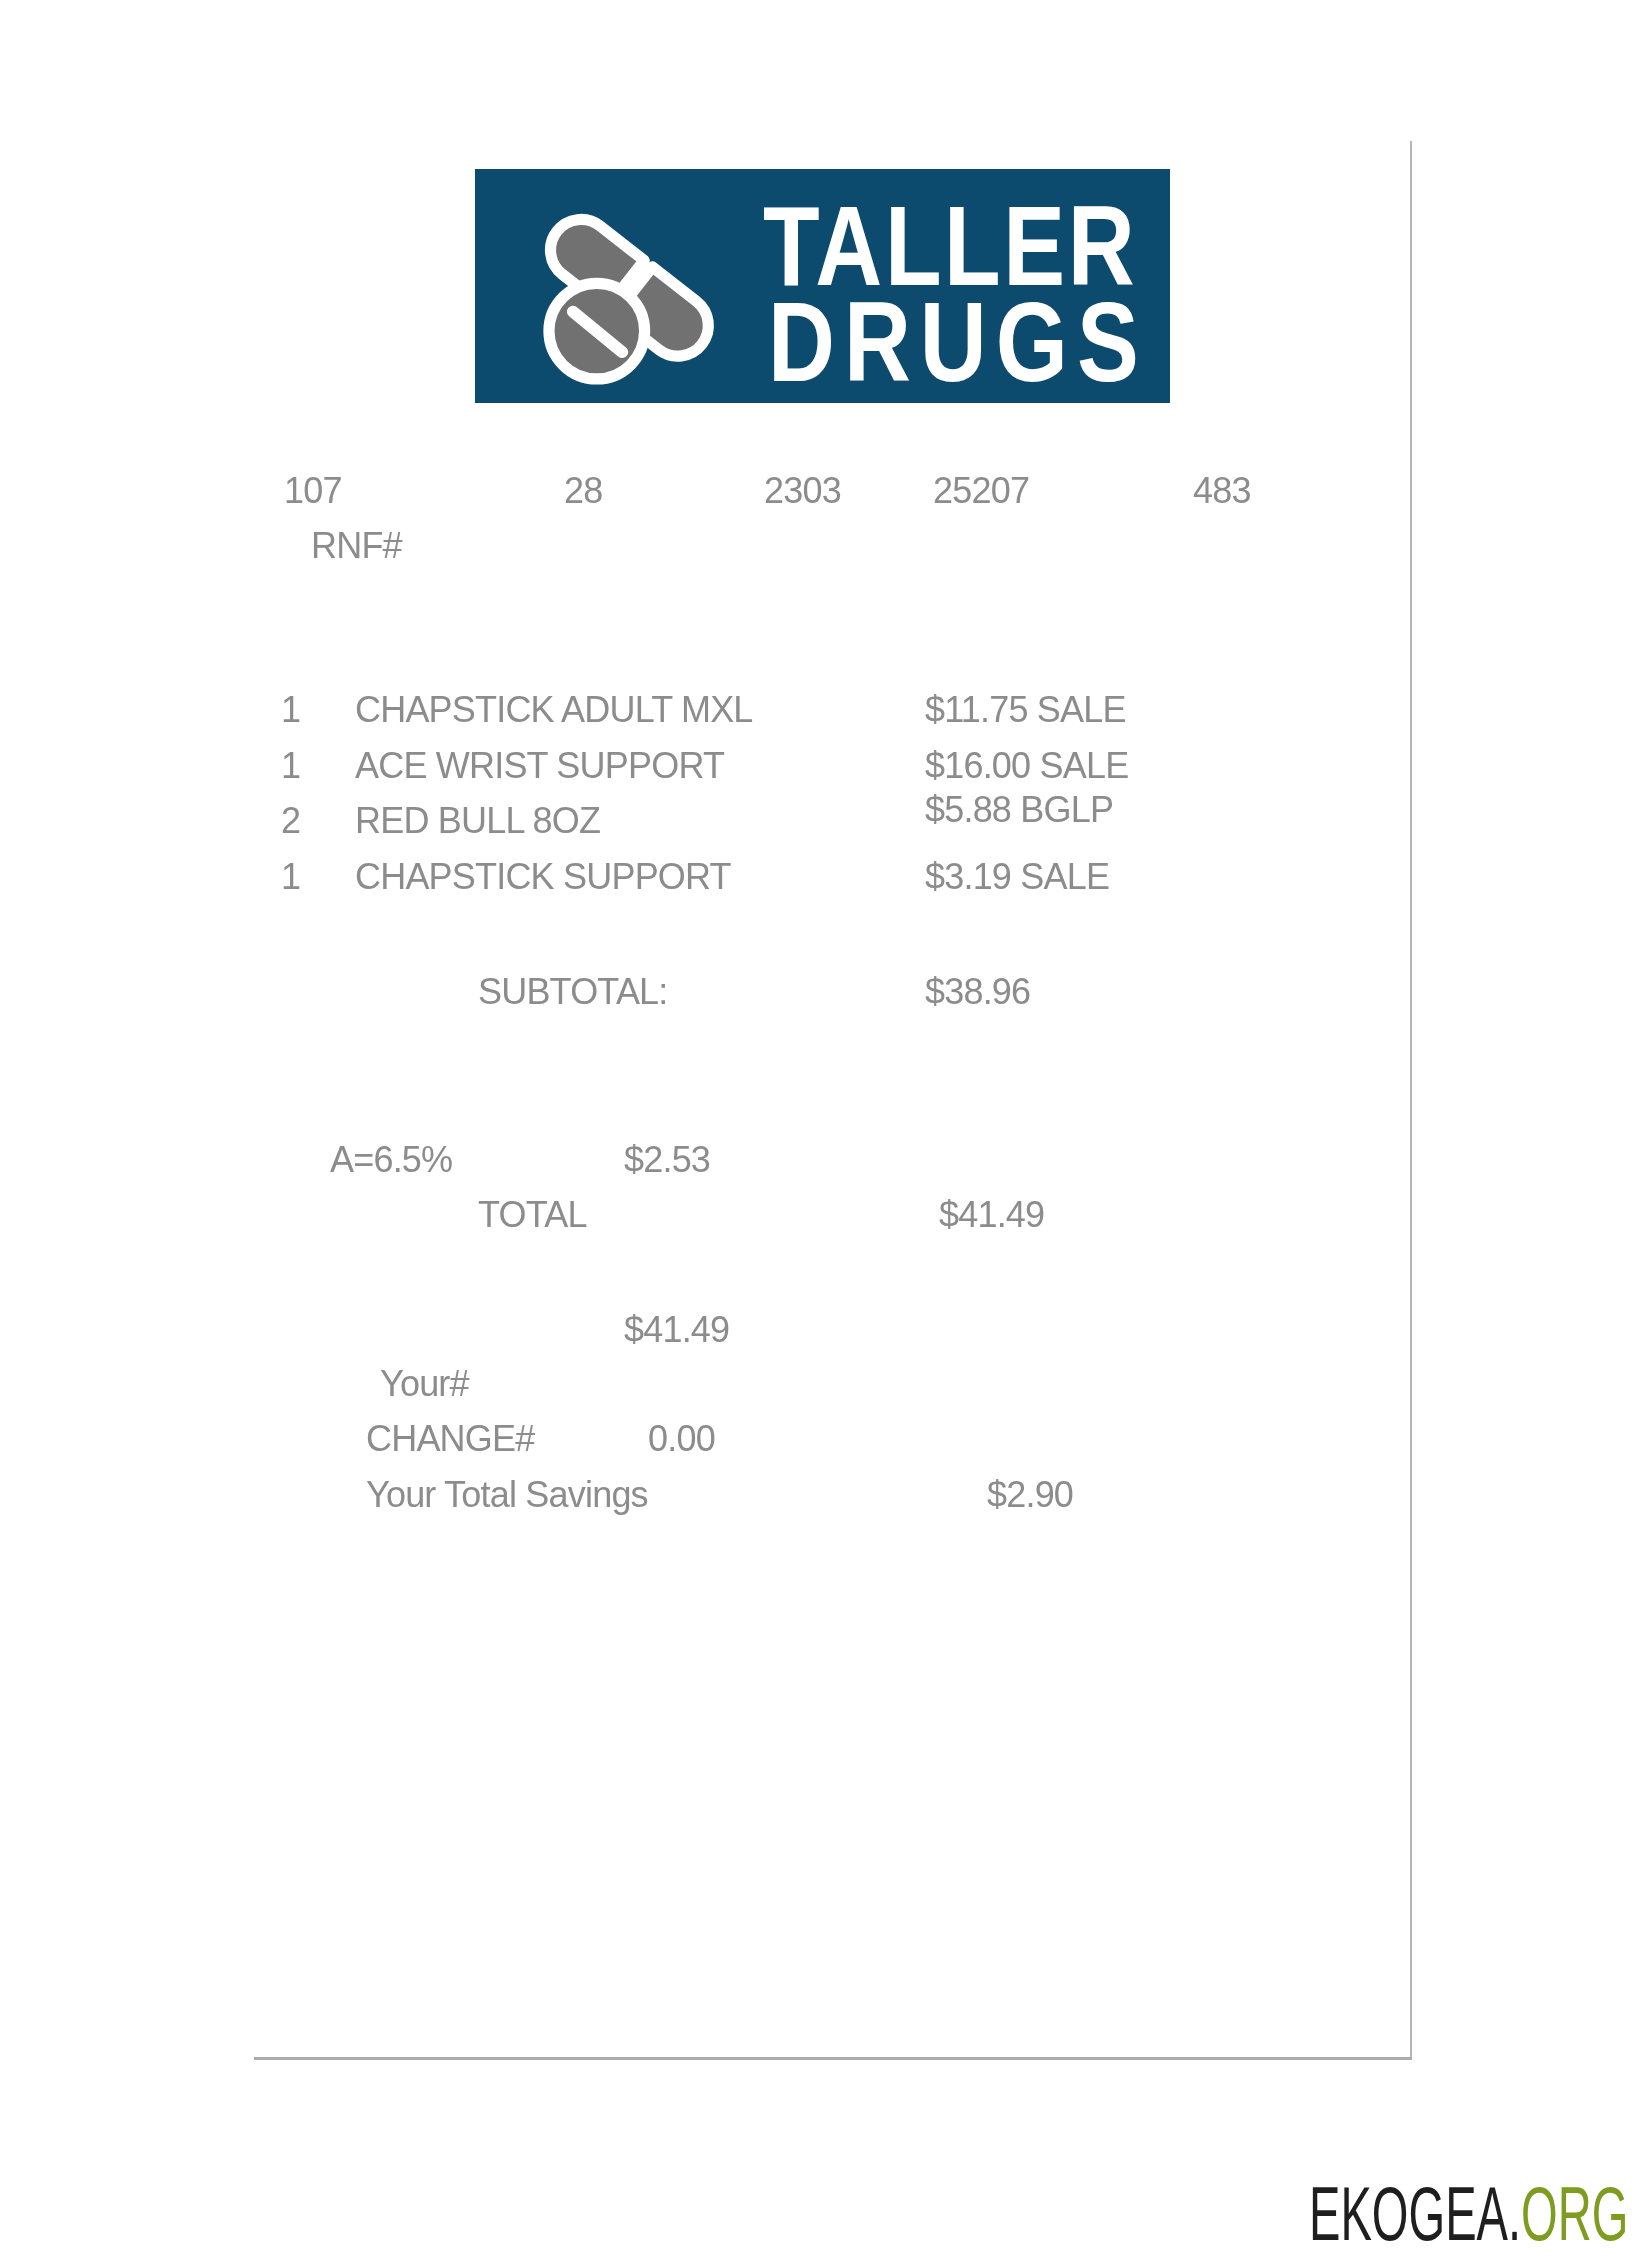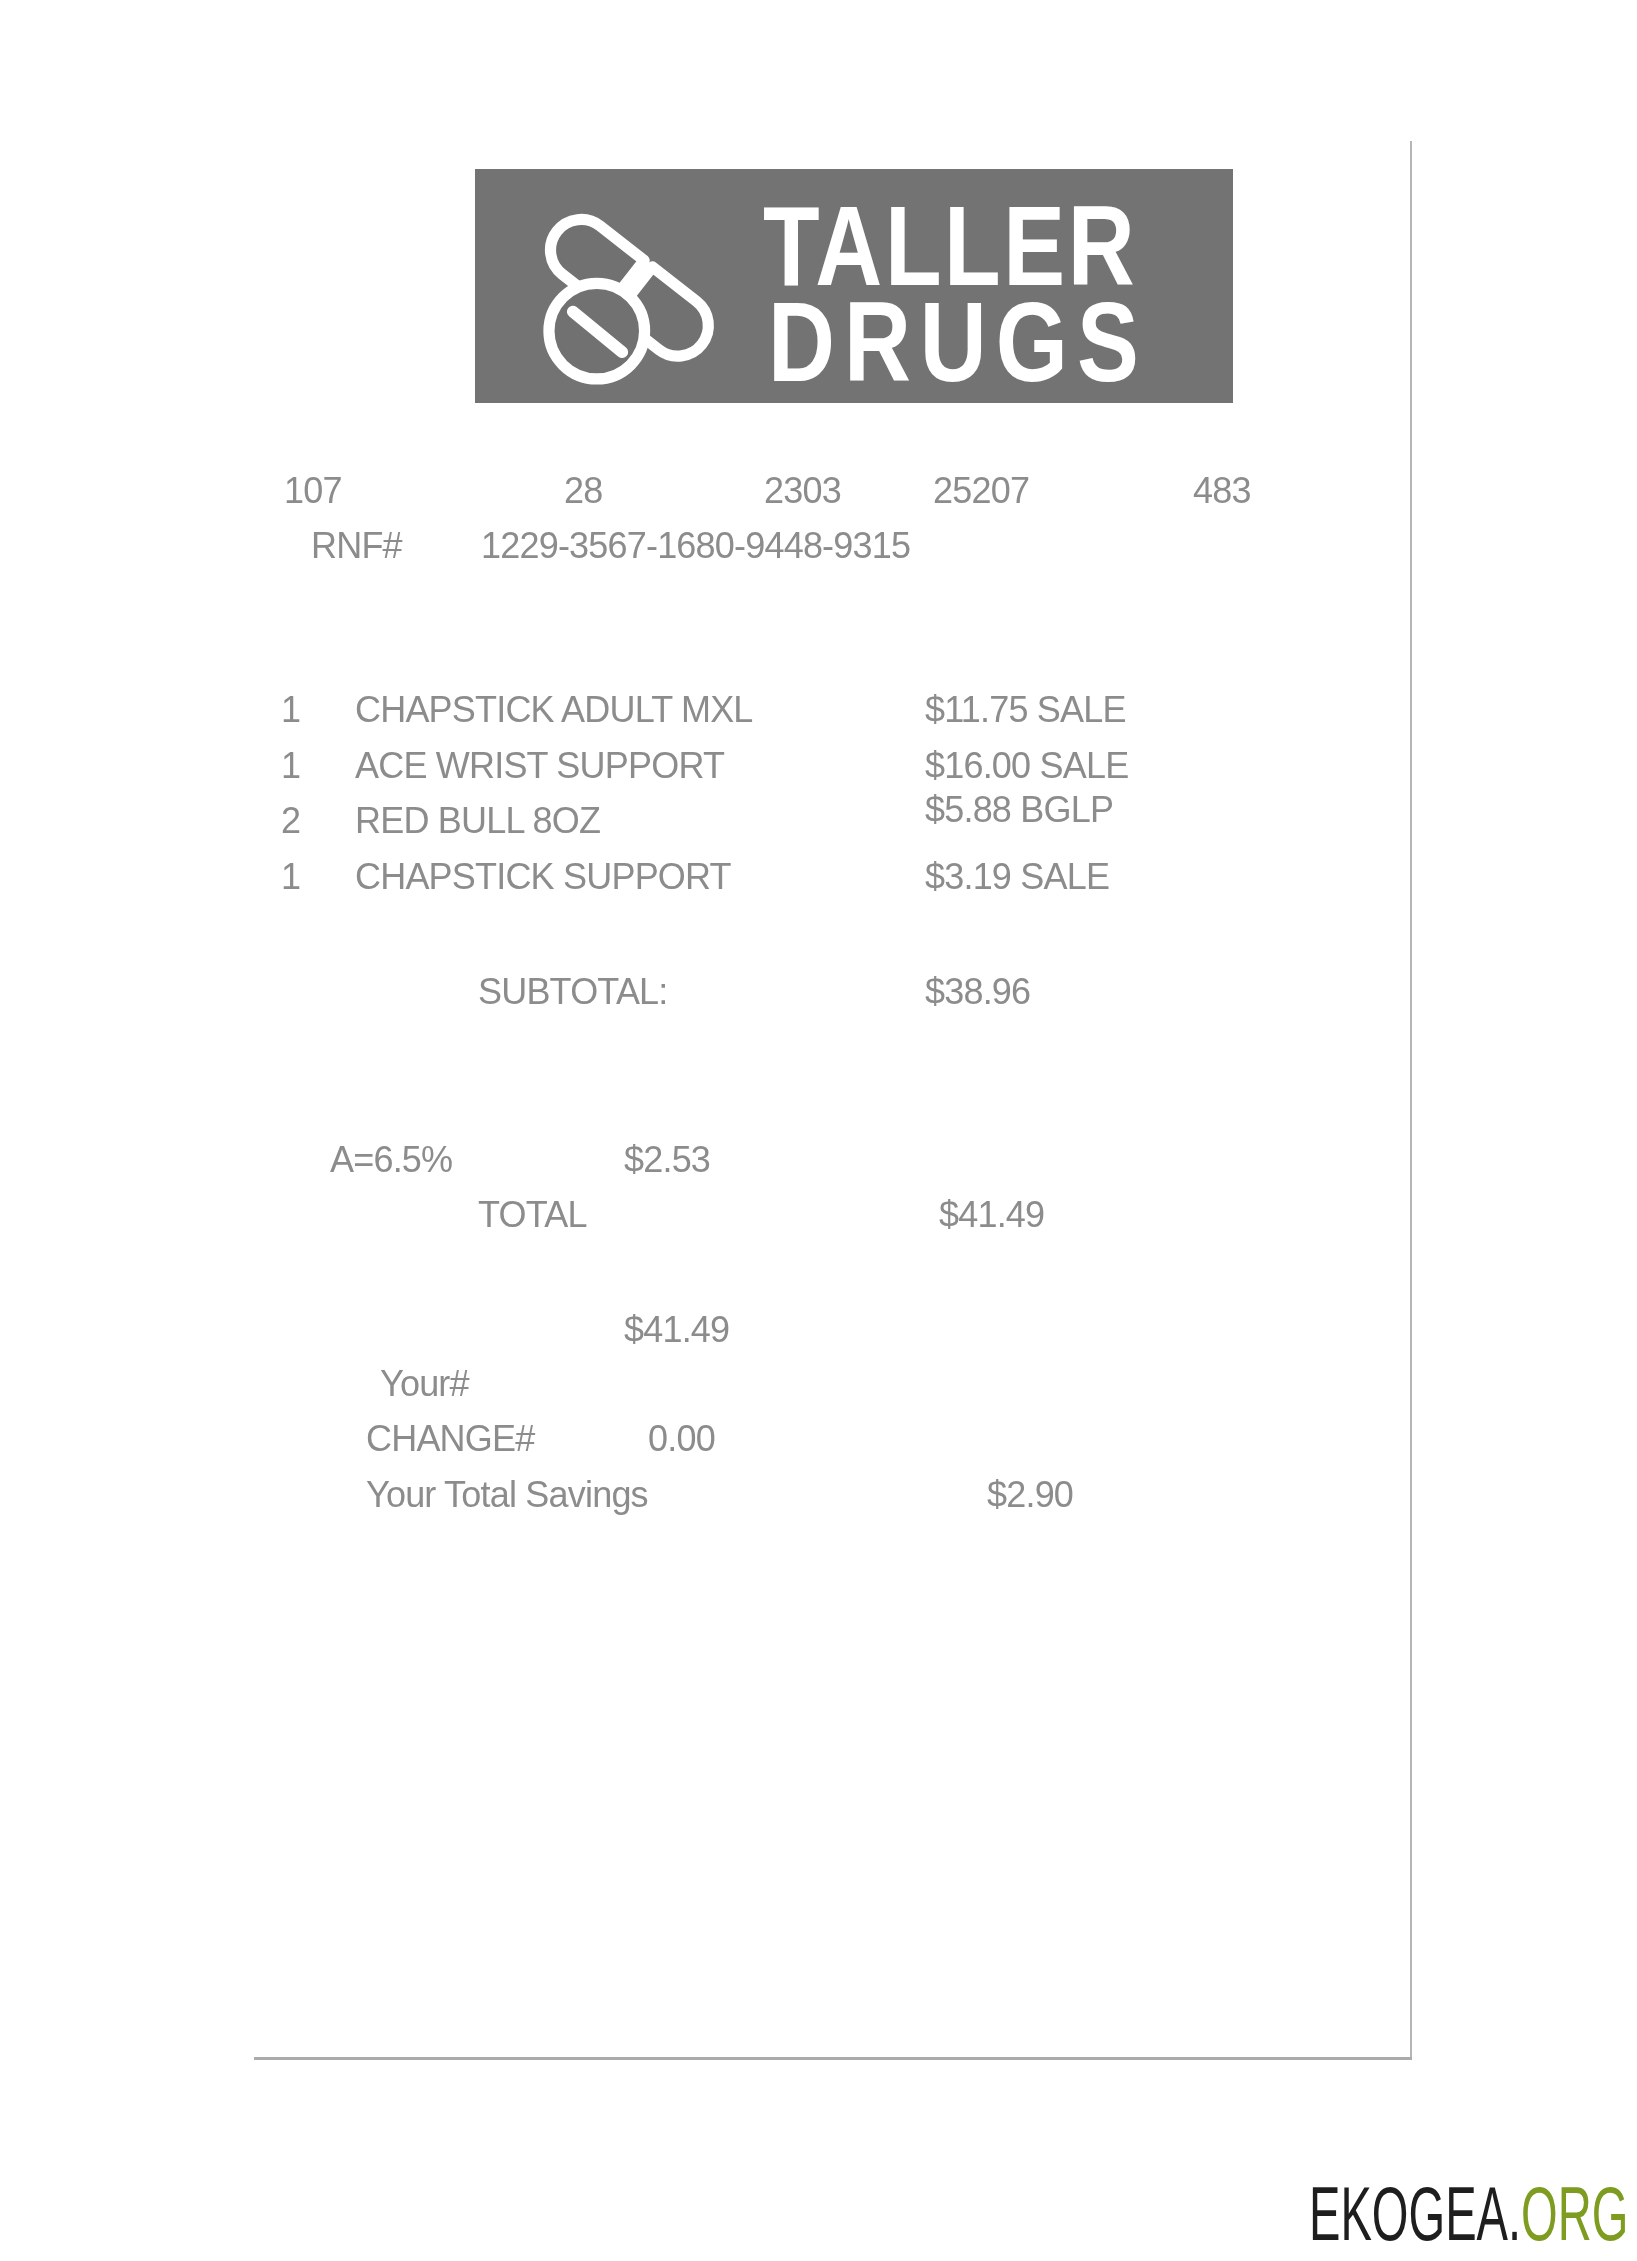--- a/index.html
+++ b/index.html
@@ -16,21 +16,21 @@
 
   
   .t{
     position:absolute;
     font-family:Liberation Sans, sans-serif;
     font-size:36px;line-height:1;letter-spacing:-0.8px;
     color:#8c8c8c;white-space:pre;
   }
 
   
-  .logo{position:absolute;left:475px;top:169px;width:758px;height:234px;background:#737373;}
+  .logo{position:absolute;left:475px;top:169px;width:695px;height:234px;background:#0c4a6e;}
   .logo .word{
     position:absolute;color:#ffffff;
     font-family:"Liberation Sans","DejaVu Sans",sans-serif;
     font-weight:bold;font-size:113px;line-height:1;
     transform:scaleX(0.82);transform-origin:left top;white-space:pre;
   }
   .word-taller{left:288px;top:20.6px;letter-spacing:3.2px;}
   .word-drugs{left:293px;top:117px;letter-spacing:11px;}
   .logo svg{position:absolute;left:62px;top:32px;}
 
@@ -65,21 +65,20 @@
 
   <div>
     <span class="t" style="left:284px;top:473px">107</span>
     <span class="t" style="left:564px;top:473px">28</span>
     <span class="t" style="left:764px;top:473px">2303</span>
     <span class="t" style="left:933px;top:473px">25207</span>
     <span class="t" style="left:1193px;top:473px">483</span>
   </div>
 
   <span class="t" style="left:311px;top:528px">RNF#</span>
-  <span class="t" style="left:481px;top:528px">1229-3567-1680-9448-9315</span>
 
   <div>
     <span class="t" style="left:281px;top:692px">1</span>
     <span class="t" style="left:355px;top:692px">CHAPSTICK ADULT MXL</span>
     <span class="t" style="left:925px;top:692px"><span>$11.75</span> <span>SALE</span></span>
   </div>
   <div>
     <span class="t" style="left:281px;top:748px">1</span>
     <span class="t" style="left:355px;top:748px">ACE WRIST SUPPORT</span>
     <span class="t" style="left:925px;top:748px"><span>$16.00</span> <span>SALE</span></span>

